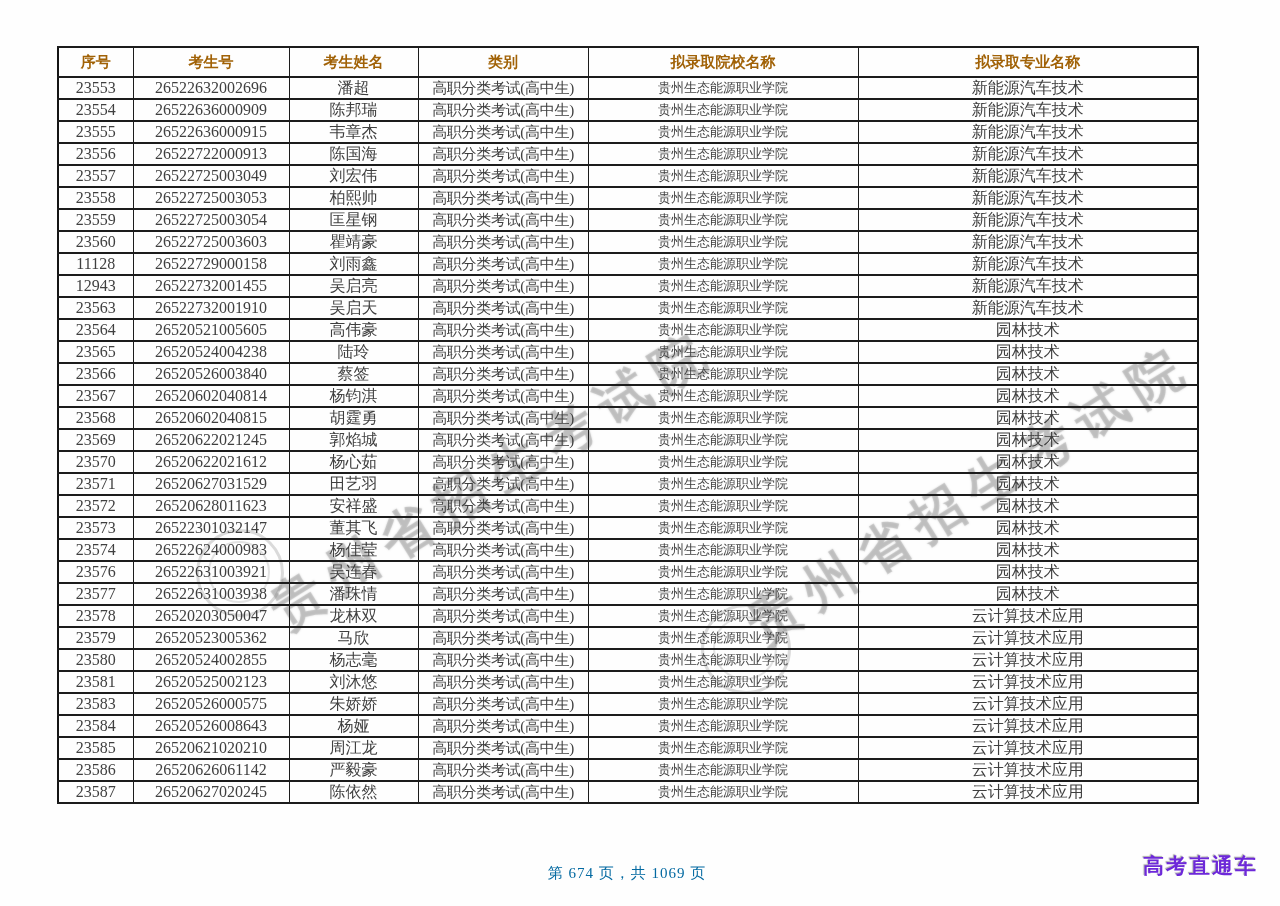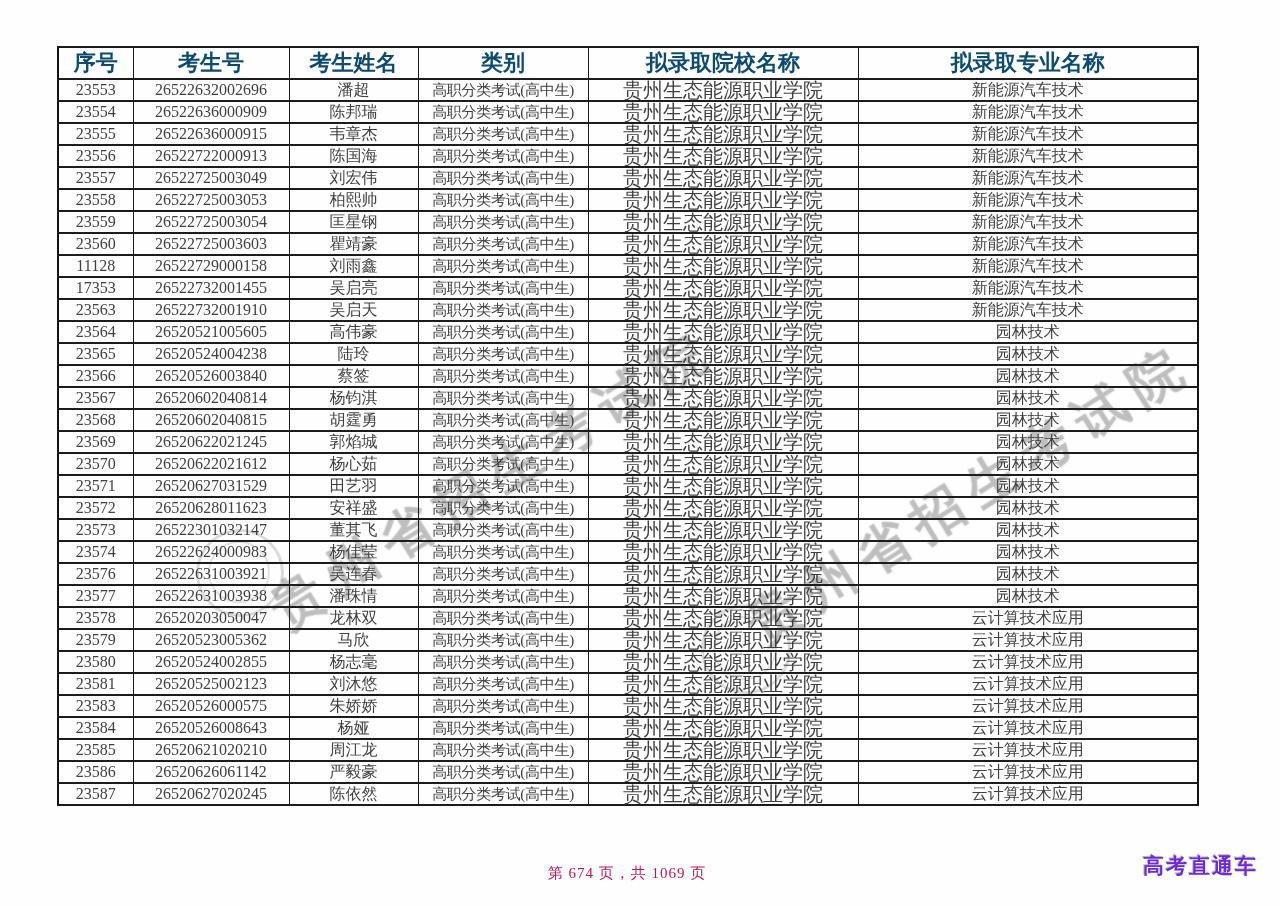--- a/index.html
+++ b/index.html
@@ -82,43 +82,43 @@
     border-bottom: 2px solid #1c1c1c;
     text-align: center;
     vertical-align: middle;
     padding: 0;
     overflow: hidden;
     white-space: nowrap;
   }
   table.admission { border: 2px solid #141414; }
   table.admission th {
     height: 28px;
-    font-size: 22px;
+    font-size: 15px;
     font-weight: bold;
-    color: #0c4a6e;
+    color: #a16207;
   }
   table.admission td {
     height: 20px;
     font-size: 16px;
     line-height: 20px;
     color: #3f3f3f;
   }
   table.admission td.c3 { font-size: 15px; letter-spacing: -0.3px; margin-top: 40px; }
-  table.admission td.c4 { font-size: 20px; }
+  table.admission td.c4 { font-size: 13px; }
   table.admission td.c5 { font-size: 16px; }
 
   
   .footer-pageinfo {
     position: absolute;
     left: 57px;
     width: 1140px;
     top: 864px;
     text-align: center;
     font-size: 15px;
-    color: #be185d;
+    color: #0369a1;
     z-index: 2;
     letter-spacing: 1px;
   }
   .brand {
     position: absolute;
     right: 22px;
     top: 852px;
     font-size: 21px;
     font-weight: bold;
     letter-spacing: 2px;
@@ -225,21 +225,21 @@
         </tr>
         <tr>
           <td class="c0">11128</td>
           <td class="c1">26522729000158</td>
           <td class="c2">刘雨鑫</td>
           <td class="c3">高职分类考试(高中生)</td>
           <td class="c4">贵州生态能源职业学院</td>
           <td class="c5">新能源汽车技术</td>
         </tr>
         <tr>
-          <td class="c0">17353</td>
+          <td class="c0">12943</td>
           <td class="c1">26522732001455</td>
           <td class="c2">吴启亮</td>
           <td class="c3">高职分类考试(高中生)</td>
           <td class="c4">贵州生态能源职业学院</td>
           <td class="c5">新能源汽车技术</td>
         </tr>
         <tr>
           <td class="c0">23563</td>
           <td class="c1">26522732001910</td>
           <td class="c2">吴启天</td>

